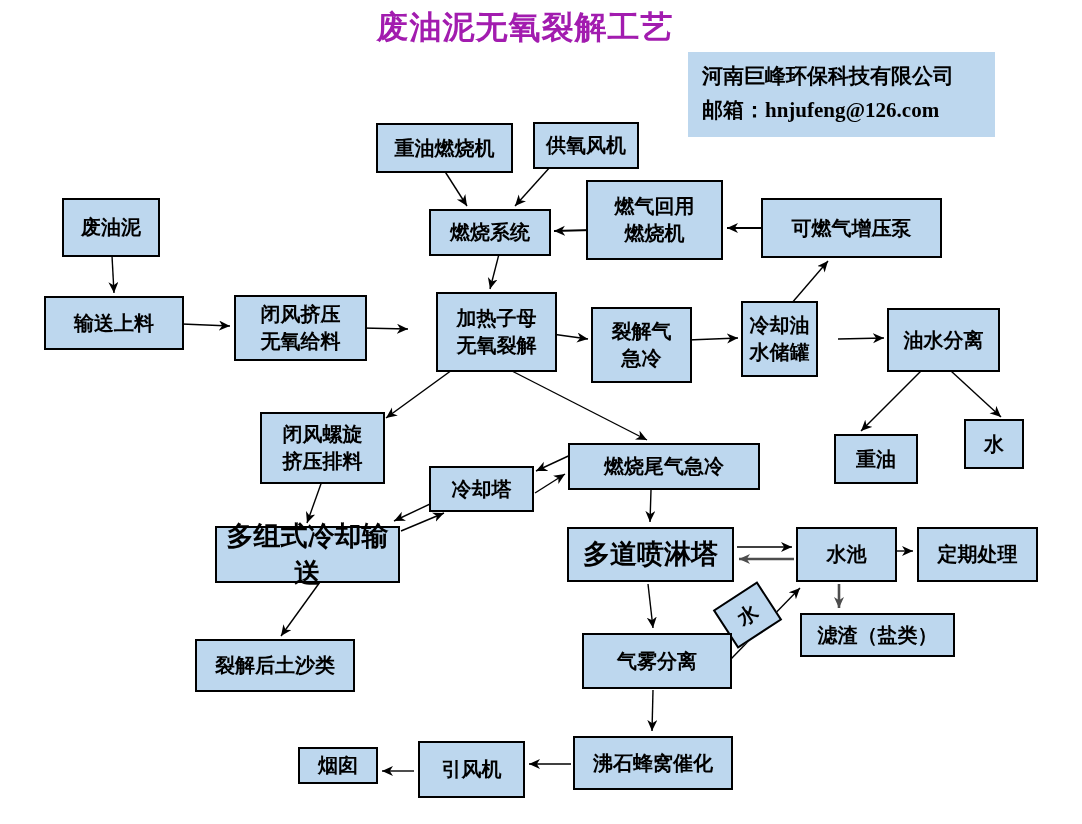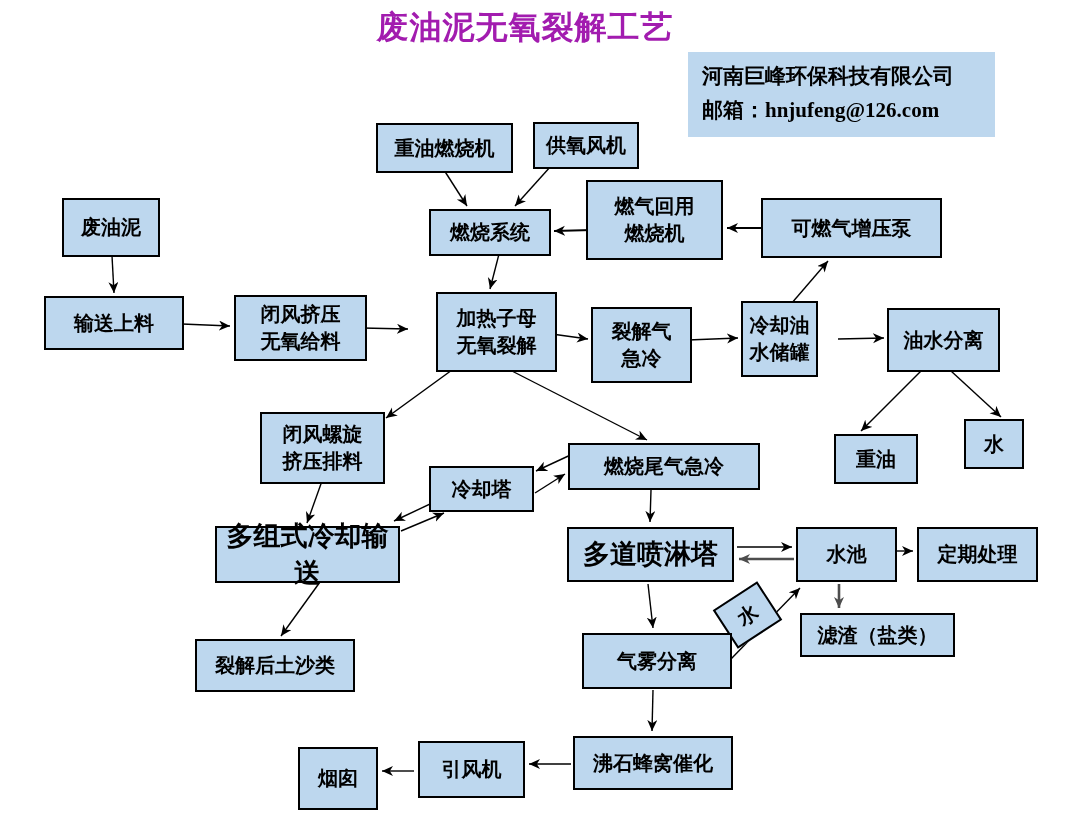--- a/index.html
+++ b/index.html
@@ -109,17 +109,17 @@
   <div class="node" style="left:429px;top:466px;width:105px;height:46px">冷却塔</div>
   <div class="node" style="left:568px;top:443px;width:192px;height:47px">燃烧尾气急冷</div>
   <div class="node lg" style="left:215px;top:526px;width:185px;height:57px">多组式冷却输送</div>
   <div class="node lg" style="left:567px;top:527px;width:167px;height:55px">多道喷淋塔</div>
   <div class="node" style="left:796px;top:527px;width:101px;height:55px">水池</div>
   <div class="node" style="left:917px;top:527px;width:121px;height:55px">定期处理</div>
   <div class="node" style="left:800px;top:613px;width:155px;height:44px">滤渣（盐类）</div>
   <div class="node rotated" style="left:721px;top:592px;width:53px;height:46px">水</div>
   <div class="node" style="left:582px;top:633px;width:150px;height:56px">气雾分离</div>
   <div class="node" style="left:195px;top:639px;width:160px;height:53px">裂解后土沙类</div>
-  <div class="node" style="left:298px;top:747px;width:80px;height:63px">烟囱</div>
+  <div class="node" style="left:298px;top:747px;width:80px;height:37px">烟囱</div>
   <div class="node" style="left:418px;top:741px;width:107px;height:57px">引风机</div>
   <div class="node" style="left:573px;top:736px;width:160px;height:54px">沸石蜂窝催化</div>
 
 </div>
 
 </body></html>

